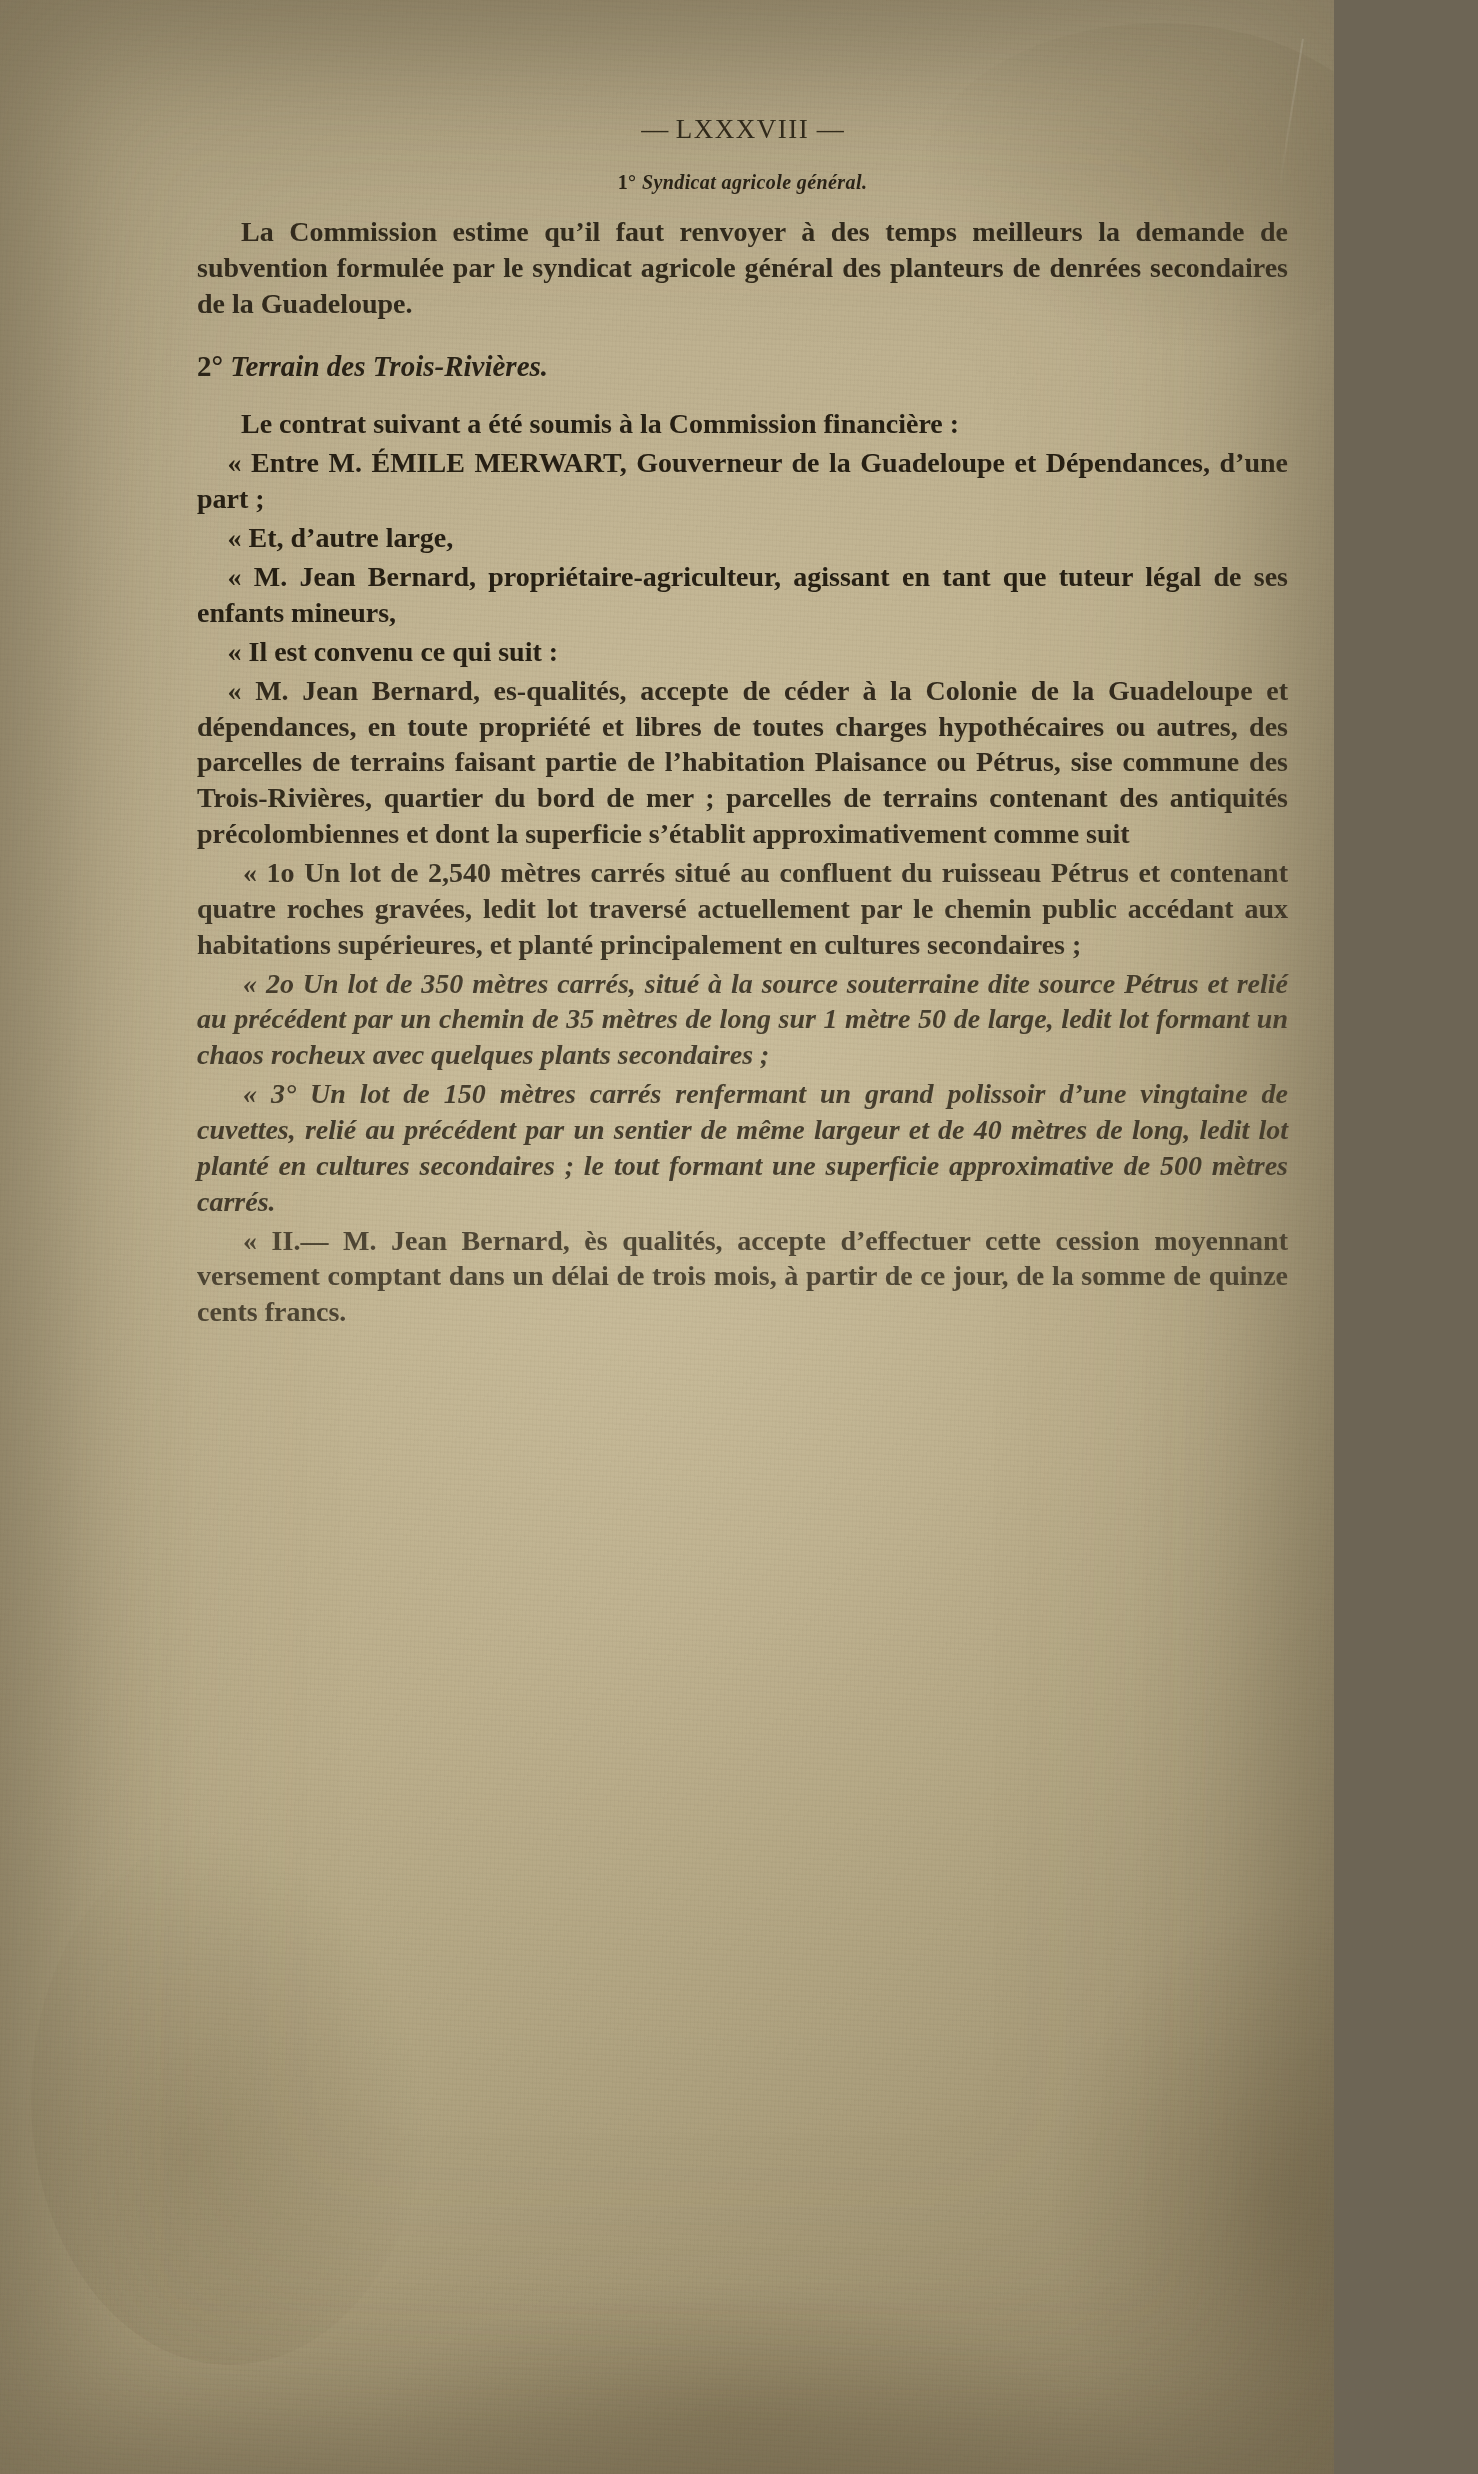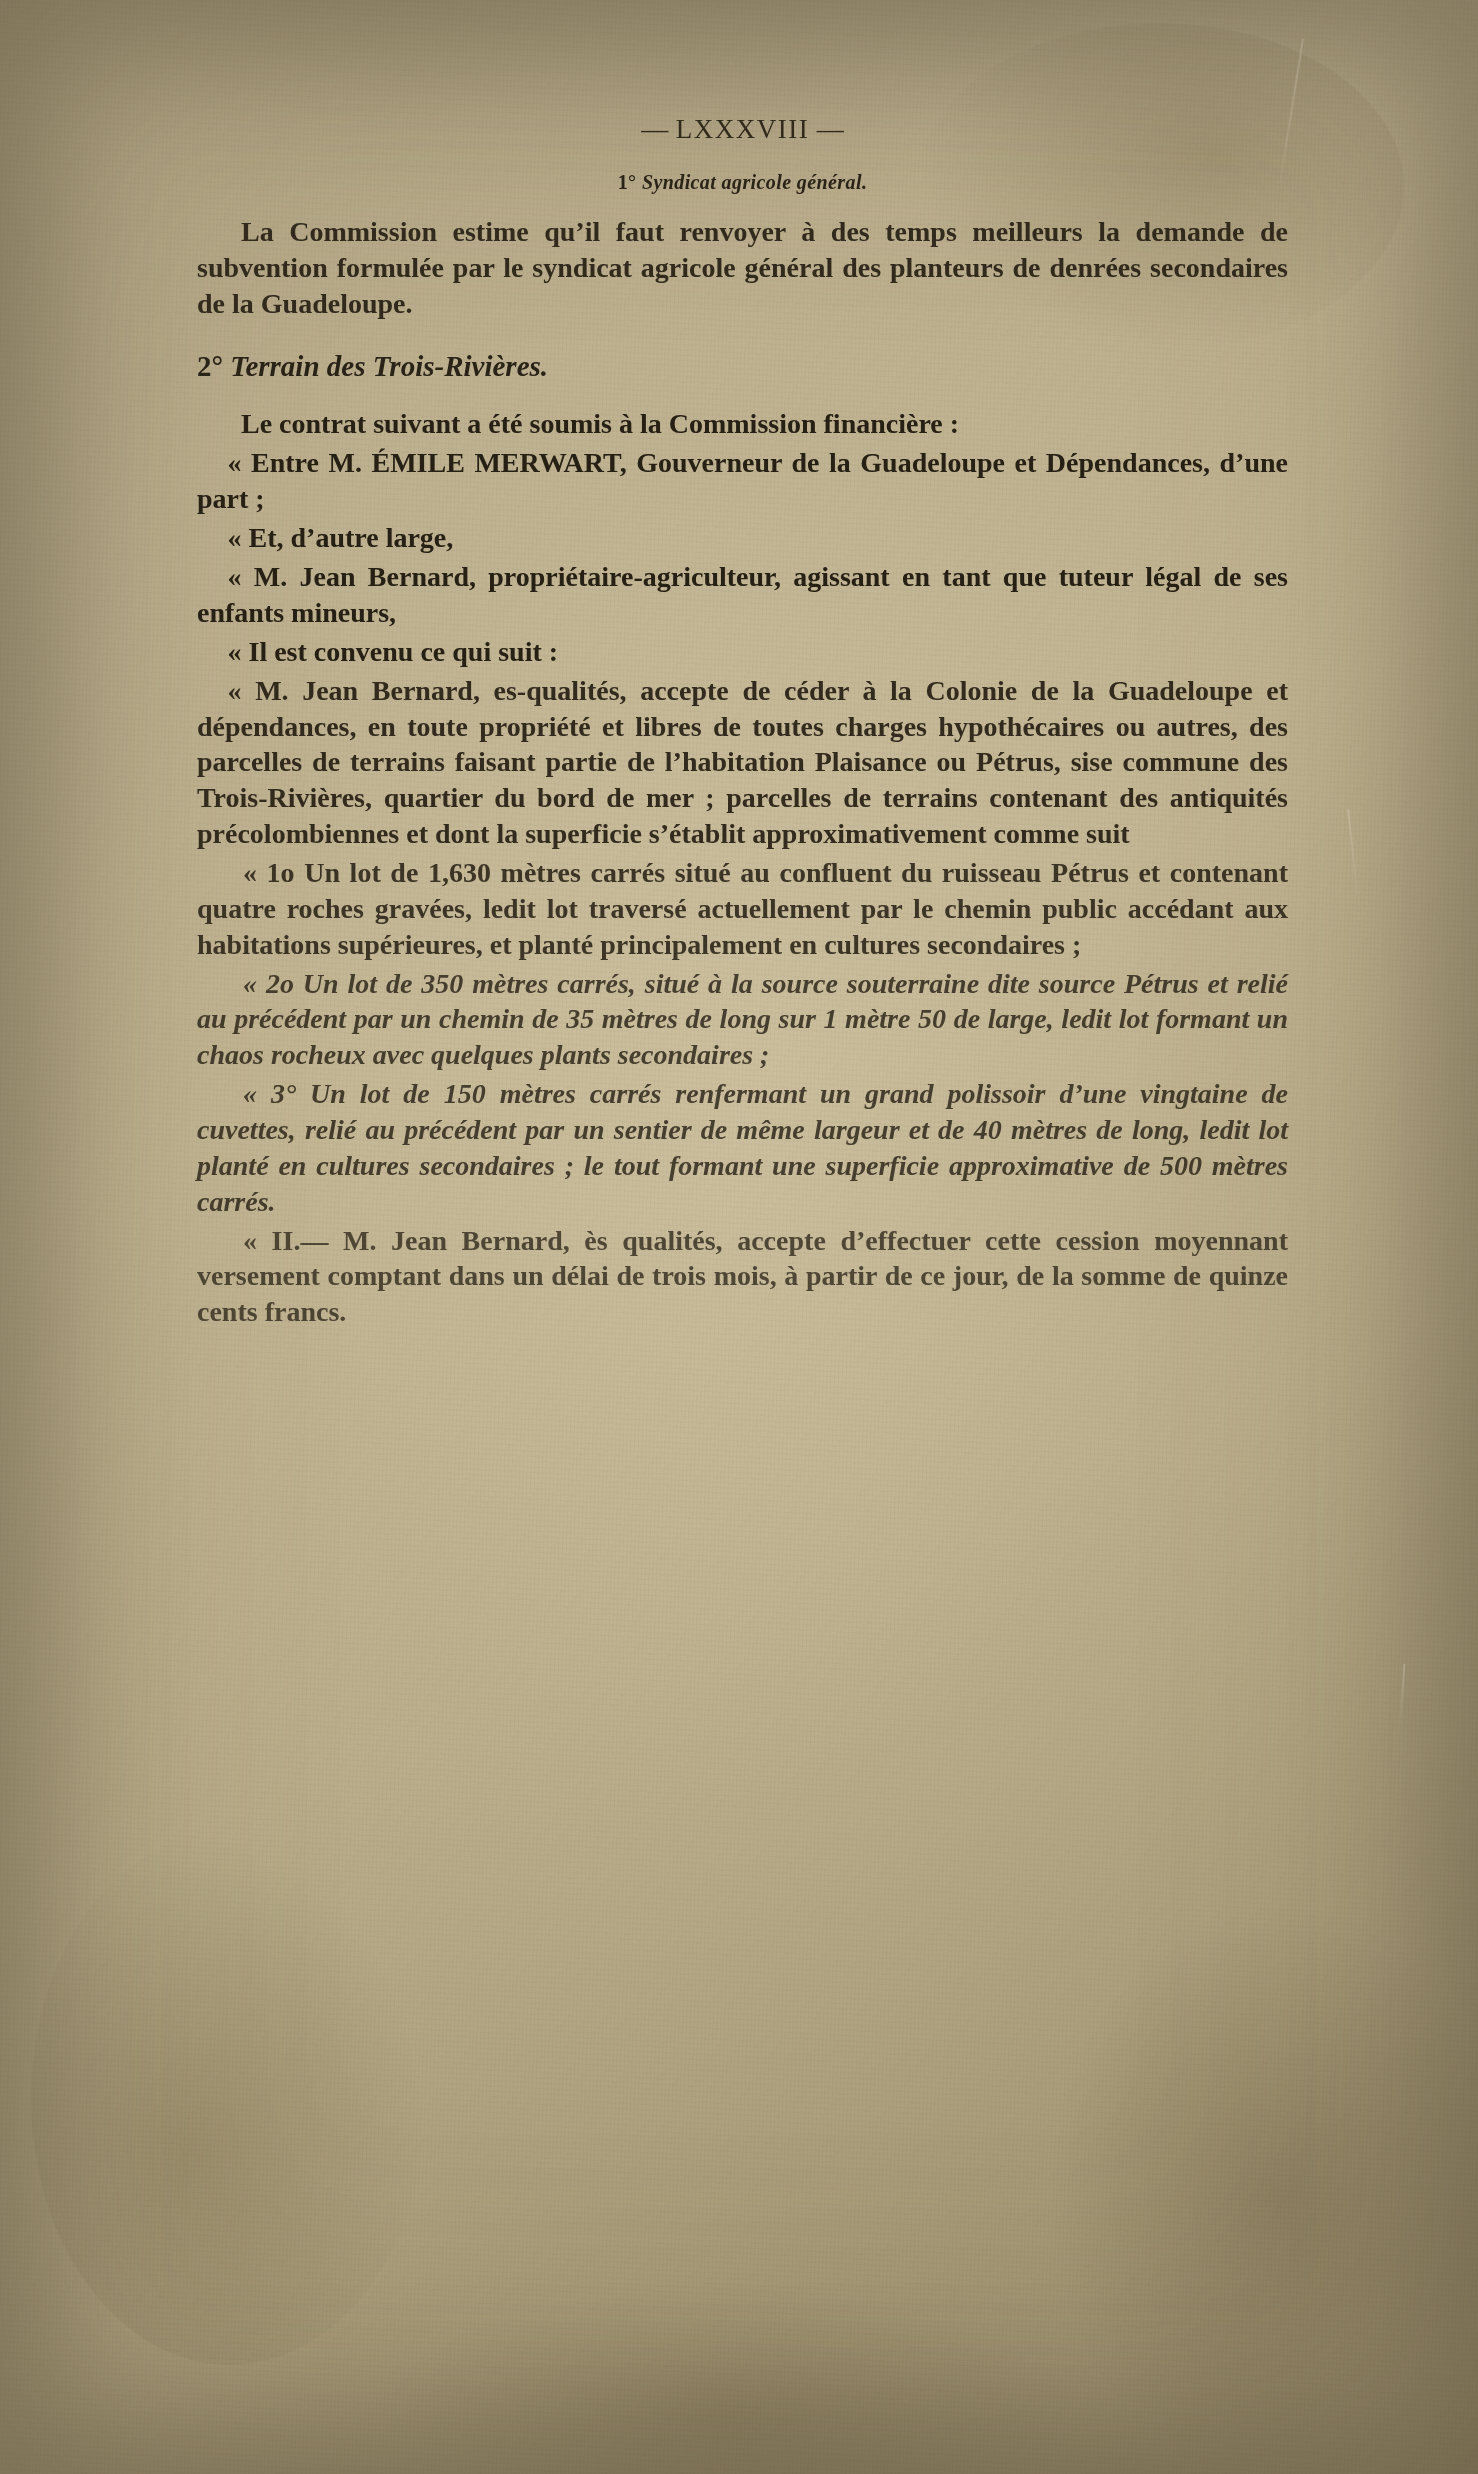--- a/index.html
+++ b/index.html
@@ -8,21 +8,21 @@
     background: #6d6555;
   }
   body {
     width: 1478px;
     height: 2475px;
     overflow: hidden;
     font-family: "Liberation Serif", serif;
   }
   .page {
     position: relative;
-    width: 1478px;
+    width: 1334px;
     height: 2475px;
     background:
       radial-gradient(ellipse 70% 60% at 50% 45%, rgba(210,198,168,0.55) 0%, rgba(188,175,145,0.25) 45%, rgba(150,139,112,0.12) 75%, rgba(110,100,78,0.05) 100%),
       linear-gradient(158deg, #b3a684 0%, #c0b391 18%, #c6b995 40%, #bdb08c 62%, #aa9d7a 84%, #9a8d6c 100%);
     overflow: hidden;
   }
   
   .grain {
     position: absolute;
     inset: 0;
@@ -164,21 +164,21 @@
     </div>
 
     <p class="body indent">Le contrat suivant a été soumis à la Commission financière :</p>
 
     <p class="body quote">« Entre M. ÉMILE MERWART, Gouverneur de la Guadeloupe et Dépendances, d’une part ;</p>
     <p class="body quote">« Et, d’autre large,</p>
     <p class="body quote">« M. Jean Bernard, propriétaire-agriculteur, agissant en tant que tuteur légal de ses enfants mineurs,</p>
     <p class="body quote">« Il est convenu ce qui suit :</p>
     <p class="body quote faded1">« M. Jean Bernard, es-qualités, accepte de céder à la Colonie de la Guadeloupe et dépendances, en toute propriété et libres de toutes charges hypothécaires ou autres, des parcelles de terrains faisant partie de l’habitation Plaisance ou Pétrus, sise commune des Trois-Rivières, quartier du bord de mer ; parcelles de terrains contenant des antiquités précolombiennes et dont la superficie s’établit approximativement comme suit</p>
 
-    <p class="body sub faded2">« 1o Un lot de 1,630 mètres carrés situé au confluent du ruisseau Pétrus et contenant quatre roches gravées, ledit lot traversé actuellement par le chemin public accédant aux habitations supérieures, et planté principalement en cultures secondaires ;</p>
+    <p class="body sub faded2">« 1o Un lot de 2,540 mètres carrés situé au confluent du ruisseau Pétrus et contenant quatre roches gravées, ledit lot traversé actuellement par le chemin public accédant aux habitations supérieures, et planté principalement en cultures secondaires ;</p>
     <p class="body sub faded3">« 2o Un lot de 350 mètres carrés, situé à la source souterraine dite source Pétrus et relié au précédent par un chemin de 35 mètres de long sur 1 mètre 50 de large, ledit lot formant un chaos rocheux avec quelques plants secondaires ;</p>
     <p class="body sub faded3">« 3° Un lot de 150 mètres carrés renfermant un grand polissoir d’une vingtaine de cuvettes, relié au précédent par un sentier de même largeur et de 40 mètres de long, ledit lot planté en cultures secondaires ; le tout formant une superficie approximative de 500 mètres carrés.</p>
     <p class="body sub faded4">« II.— M. Jean Bernard, ès qualités, accepte d’effectuer cette cession moyennant versement comptant dans un délai de trois mois, à partir de ce jour, de la somme de quinze cents francs.</p>
 
   </div>
 
   <div class="grain"></div>
   <div class="vignette"></div>
 </div>
 

